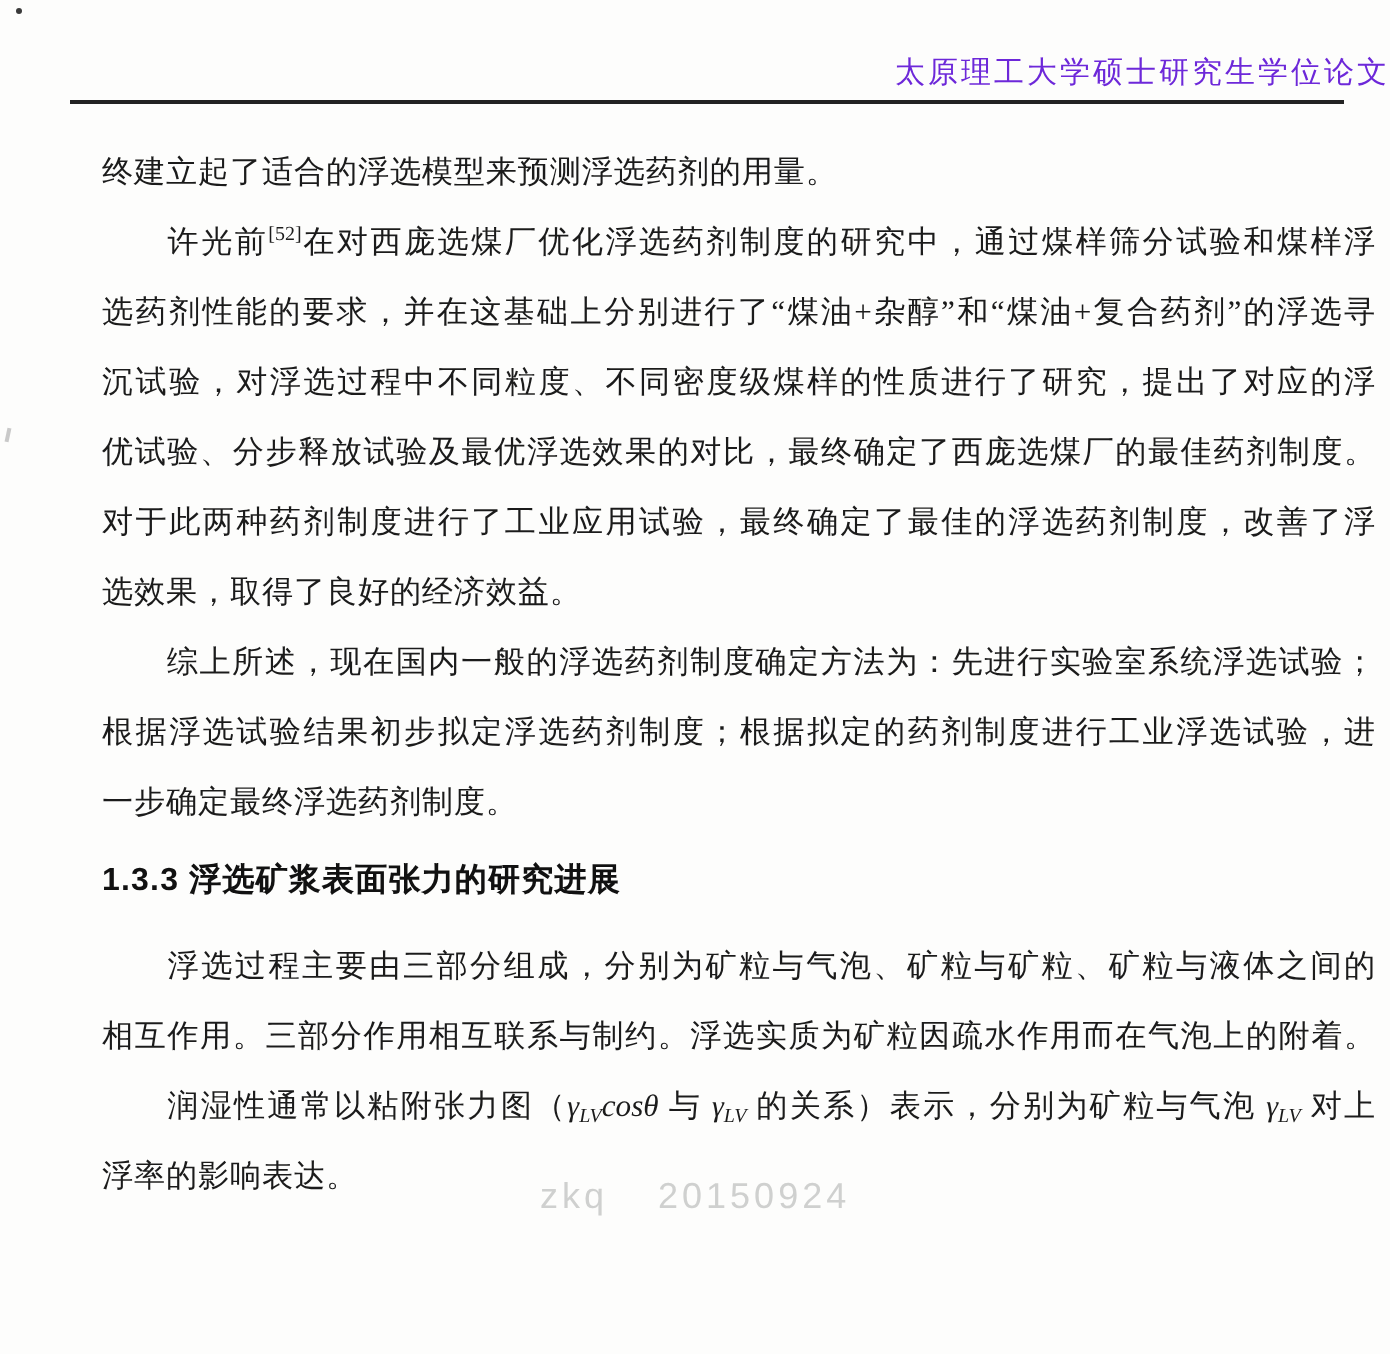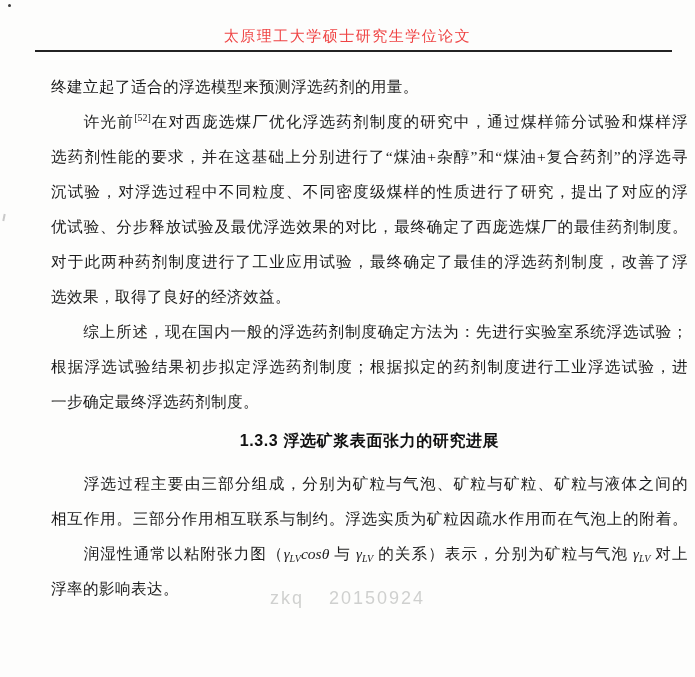--- a/index.html
+++ b/index.html
@@ -10,24 +10,24 @@
     overflow: hidden;
     font-family: "Liberation Serif", "DejaVu Serif", serif;
     color: #1b1b1b;
   }
   .page { position: absolute; inset: 0; }
 
   
   .header-title {
     position: absolute;
     top: 27px; left: 0; width: 100%;
-    text-align: center;
+    text-align: right;
     font-size: 15px;
     letter-spacing: 1.5px;
-    color: #ef4444;
+    color: #6d28d9;
   }
   .header-rule {
     position: absolute;
     top: 50px; left: 35px; width: 637px;
     border-top: 2px solid #232323;
   }
 
   
   .content {
     position: absolute;
@@ -55,21 +55,21 @@
 
   
   .section-heading {
     height: 35px; line-height: 35px;
     margin-top: 4px; margin-bottom: 8px;
     font-family: "Liberation Sans", "DejaVu Sans", sans-serif;
     font-weight: bold;
     font-size: 16px;
     letter-spacing: 0.6px;
     color: #111;
-    text-align: center;
+    text-align: left;
   }
 
   
   .math { font-style: italic; letter-spacing: 0; }
   .math .g { font-size: 15px; }
   .math sub { font-size: 10px; font-style: italic; vertical-align: -3px; letter-spacing: 0; }
 
   
   .watermark {
     position: absolute;

